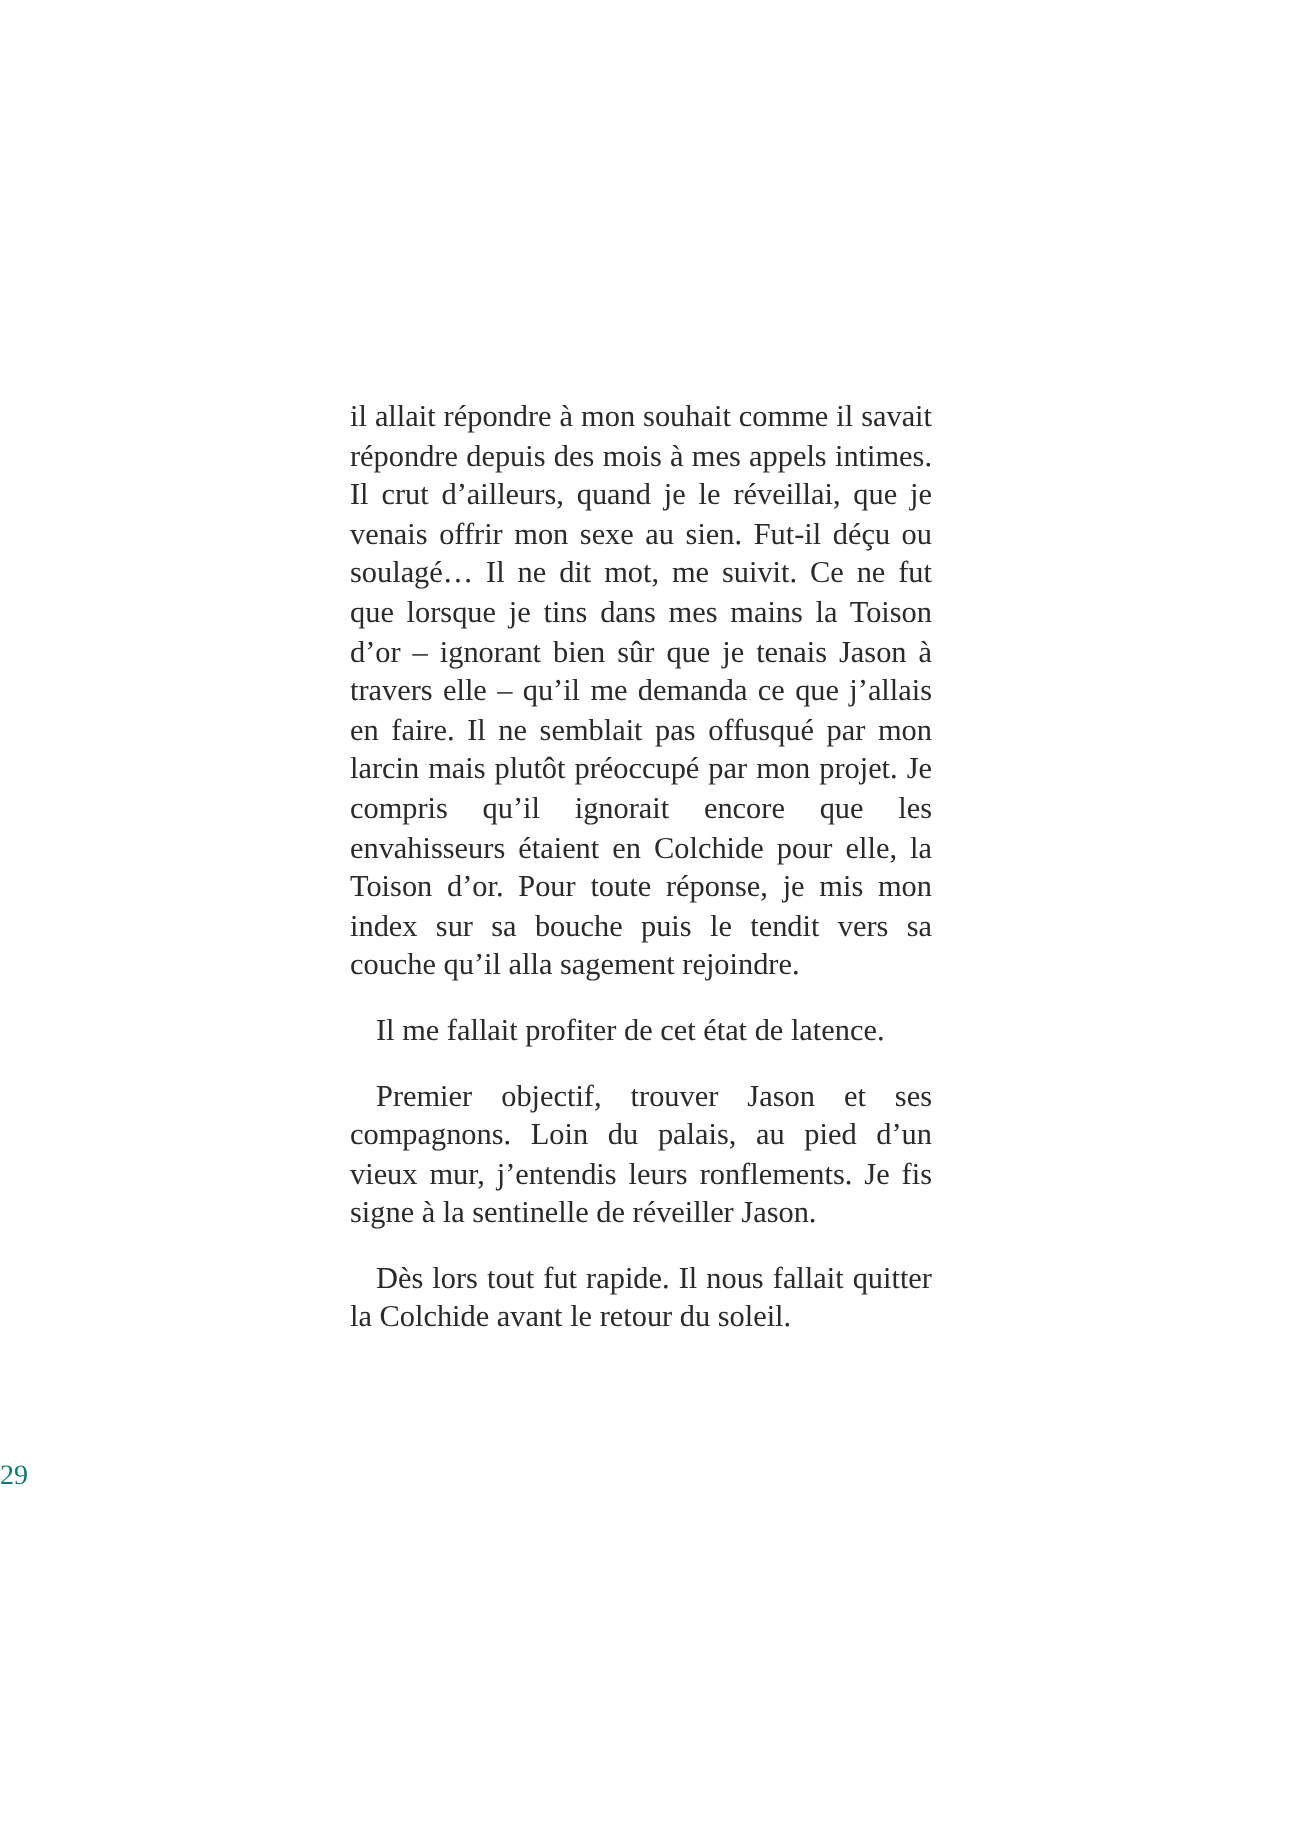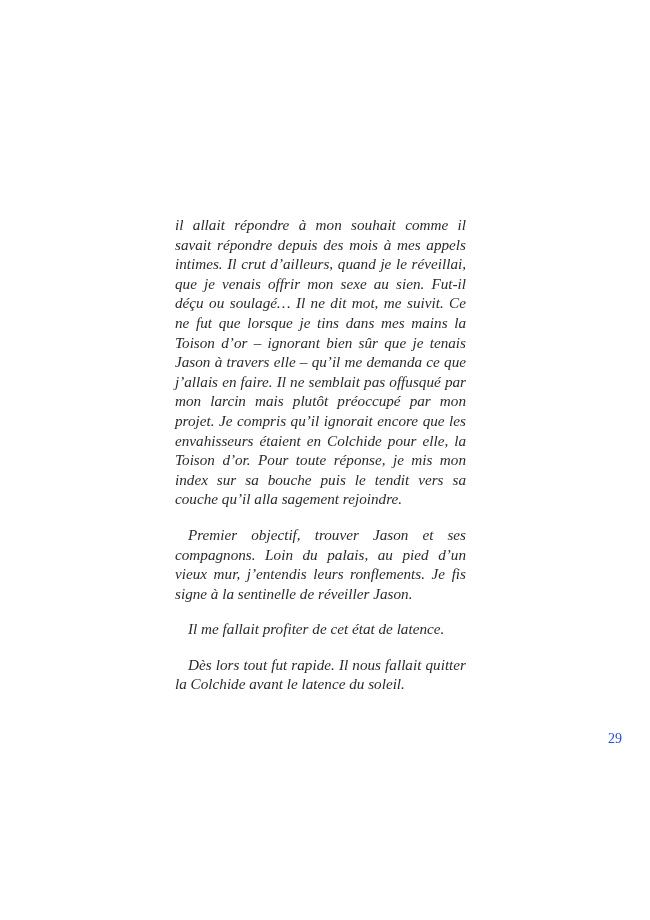--- a/index.html
+++ b/index.html
@@ -10,36 +10,36 @@
     left: 175px;
     top: 199px;
     width: 291px;
     font-family: "Liberation Serif", "DejaVu Serif", serif;
     font-size: 15.2px;
     line-height: 19.6px;
     color: #2a2a2a;
     text-align: justify;
     hyphens: none;
   }
-  .text-block p { margin: 16px 0 13px 0; font-style: italic; }
+  .text-block p { margin: 0 0 13px 0; }
   .text-block p.indent { text-indent: 13px; }
   .page-number {
     position: absolute;
     left: 0; width: 622px;
     top: 731px;
-    text-align: right;
+    text-align: left;
     font-family: "Liberation Serif", "DejaVu Serif", serif;
     font-size: 14px;
-    color: #1d4ed8;
+    color: #0f766e;
   }
 </style>
 </head>
 <body>
 
 <div class="page">
   <div class="text-block">
     <p>il allait répondre à mon souhait comme il savait répondre depuis des mois à mes appels intimes. Il crut d’ailleurs, quand je le réveillai, que je venais offrir mon sexe au sien. Fut-il déçu ou soulagé… Il ne dit mot, me suivit. Ce ne fut que lorsque je tins dans mes mains la Toison d’or – ignorant bien sûr que je tenais Jason à travers elle – qu’il me demanda ce que j’allais en faire. Il ne semblait pas offusqué par mon larcin mais plutôt préoccupé par mon projet. Je compris qu’il ignorait encore que les envahisseurs étaient  en Colchide pour elle, la Toison d’or. Pour toute réponse, je mis mon index sur sa bouche puis le tendit vers sa couche qu’il alla sagement rejoindre.</p>
+    <p class="indent">Il me fallait profiter de cet état de latence.</p>
     <p class="indent">Premier objectif, trouver Jason et ses compagnons. Loin du palais, au pied d’un vieux mur, j’entendis leurs ronflements. Je fis signe à la sentinelle de réveiller Jason.</p>
-    <p class="indent">Il me fallait profiter de cet état de latence.</p>
-    <p class="indent">Dès lors tout fut rapide. Il nous fallait quitter la Colchide avant le latence du soleil.</p>
+    <p class="indent">Dès lors tout fut rapide. Il nous fallait quitter la Colchide avant le retour du soleil.</p>
   </div>
   <div class="page-number">29</div>
 </div>
 
 </body></html>

